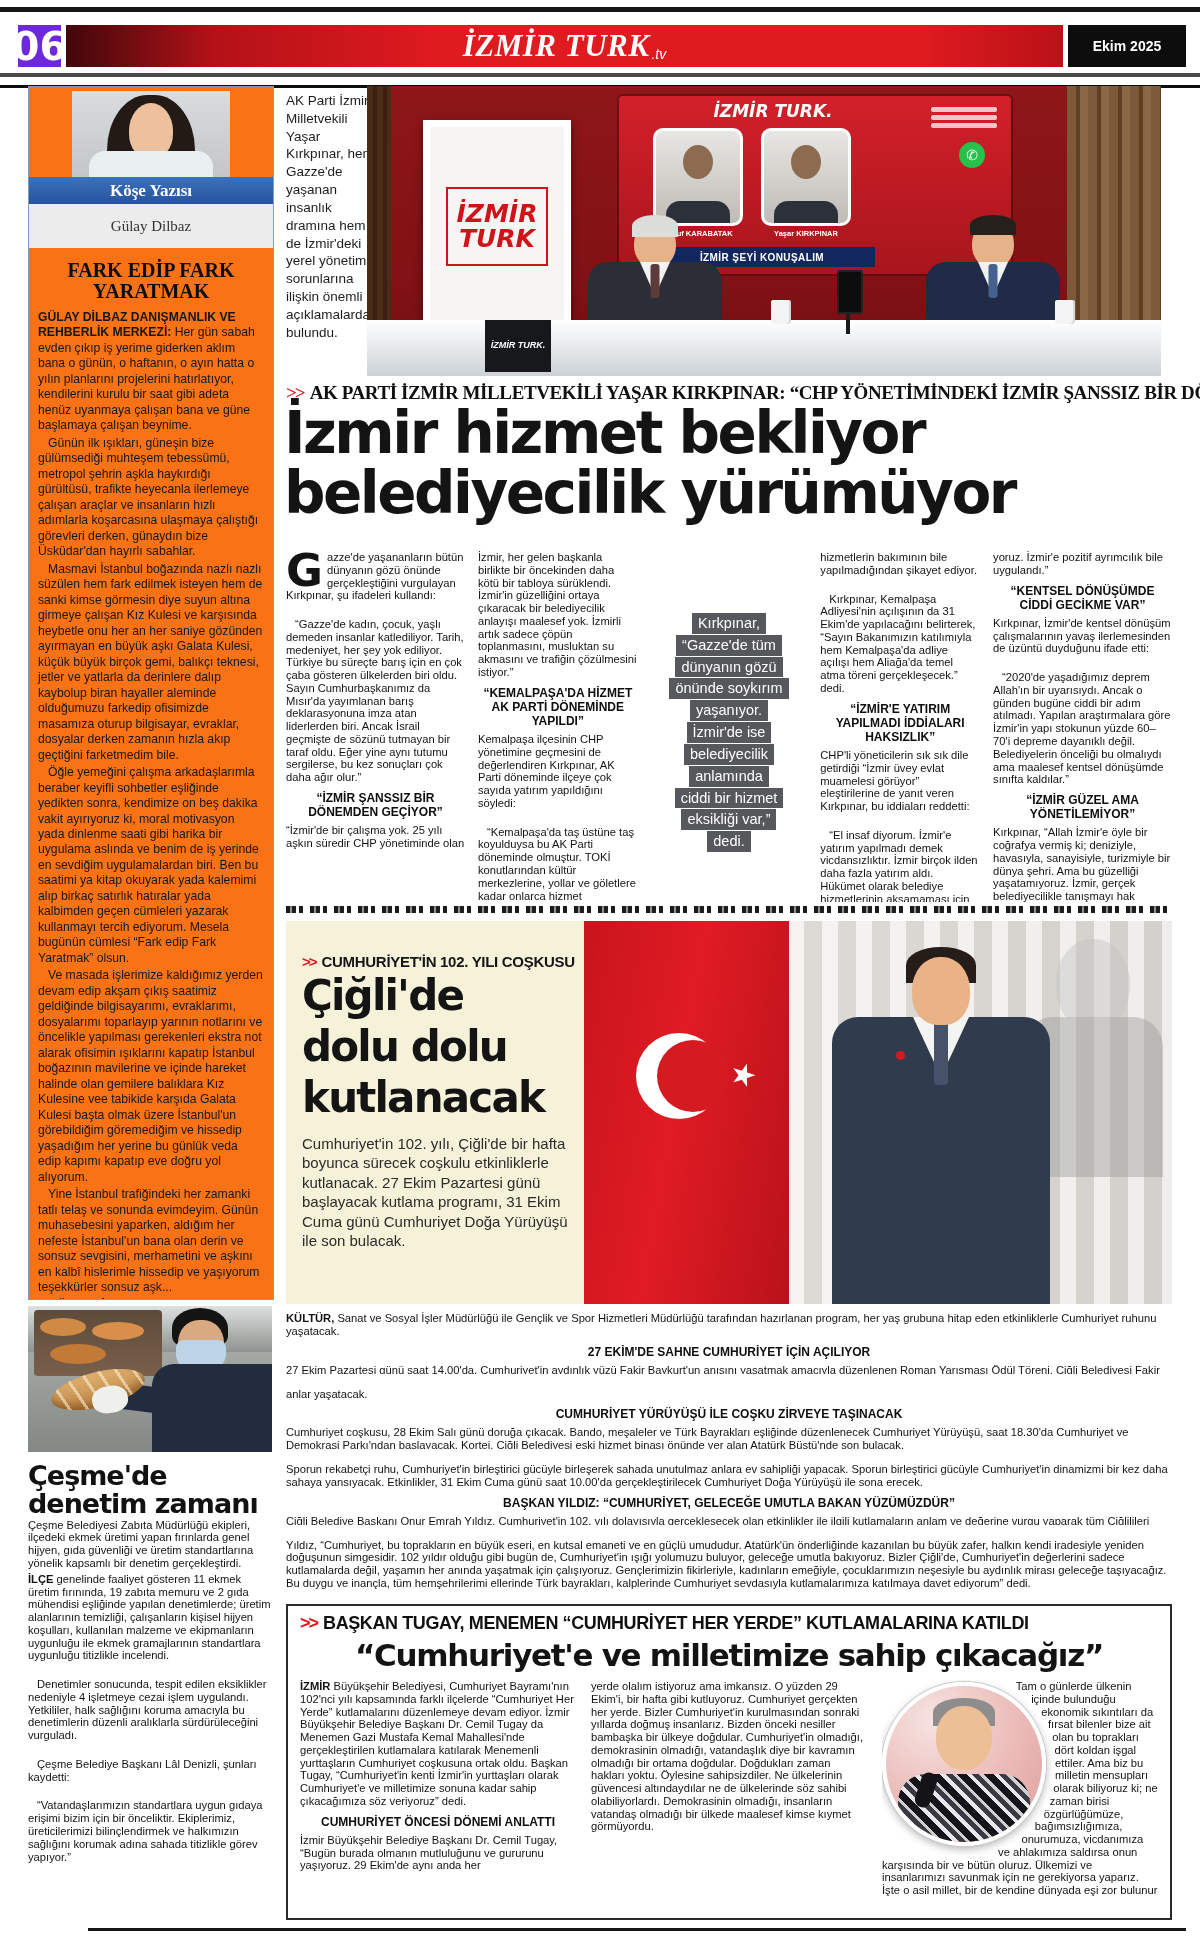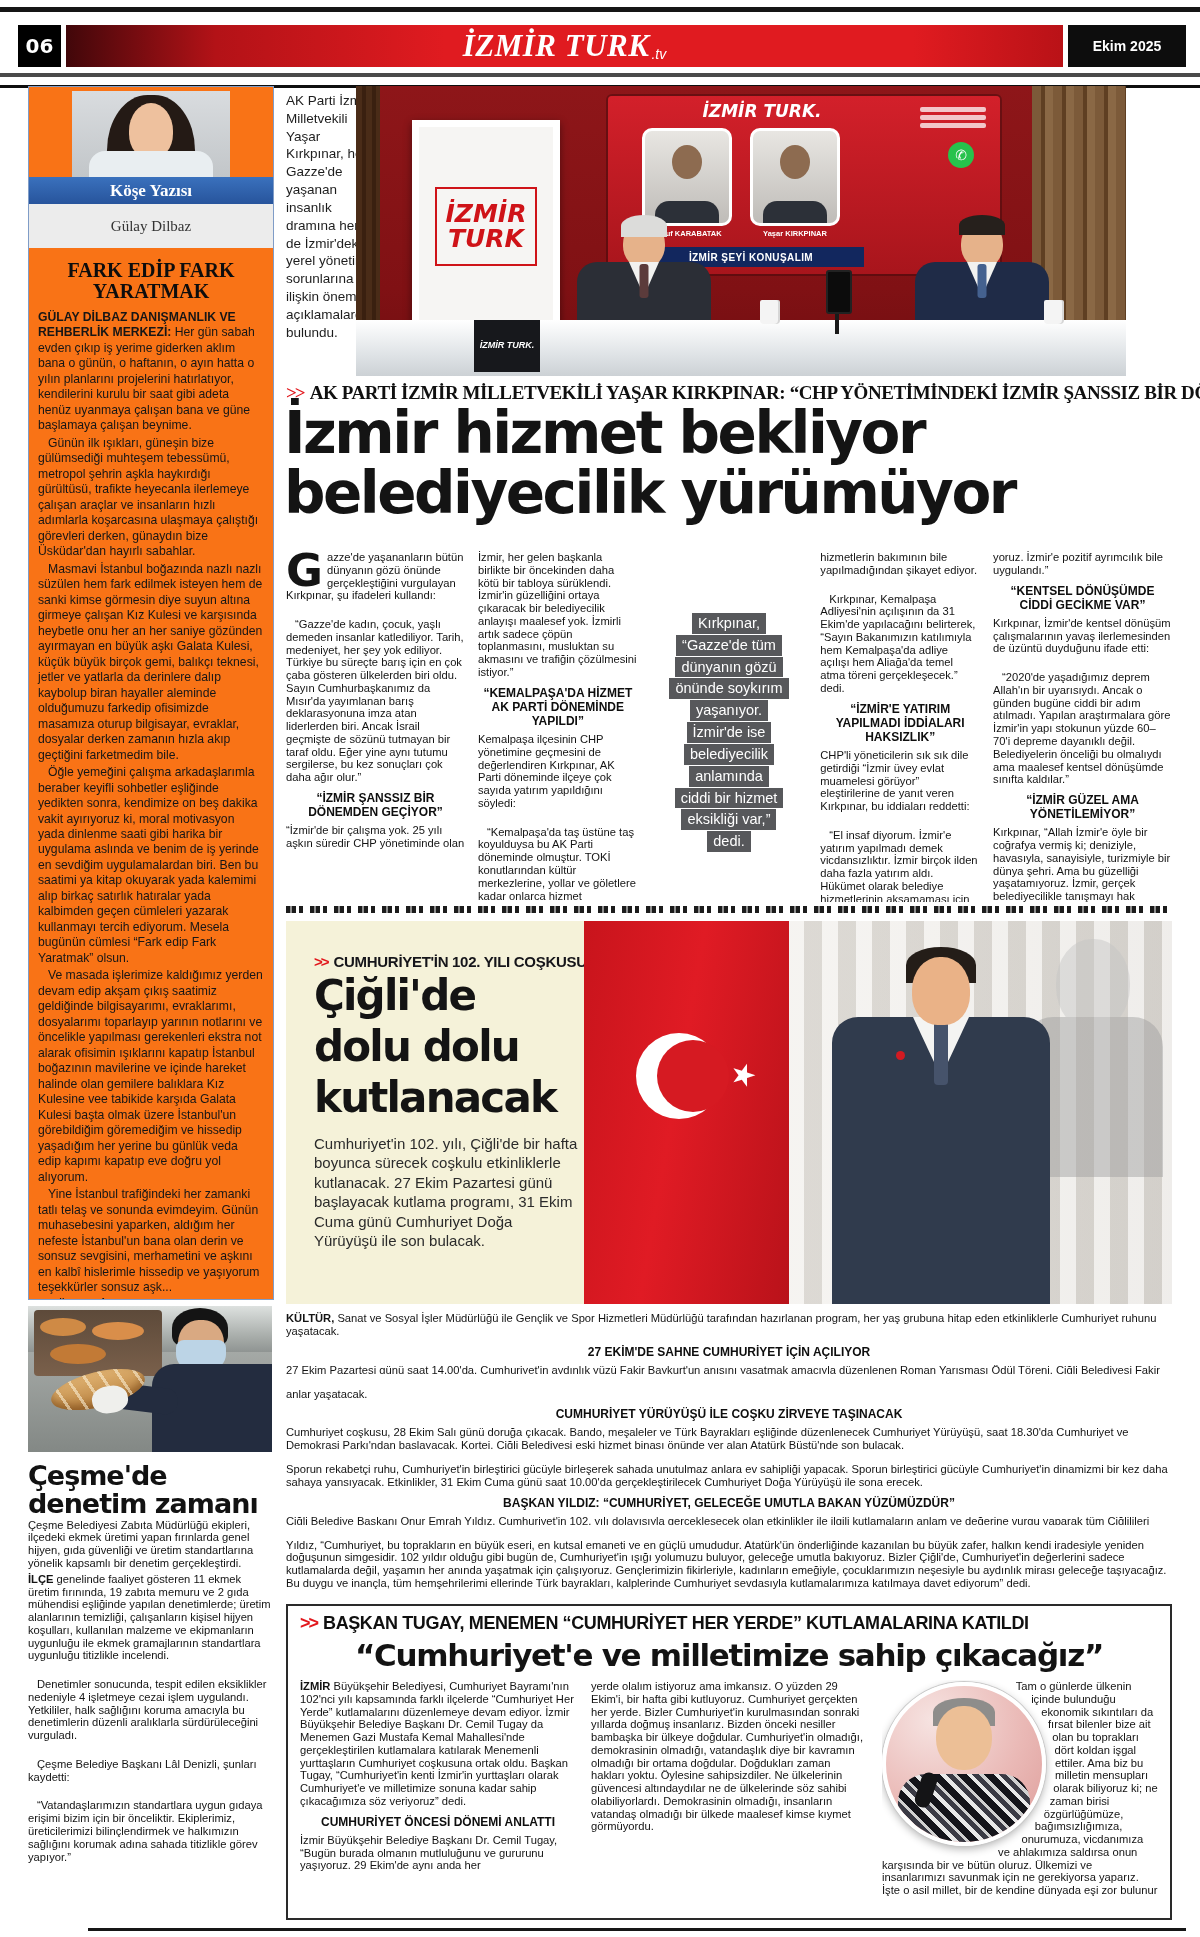--- a/index.html
+++ b/index.html
@@ -1,22 +1,22 @@
 <!DOCTYPE html>
 <html><head>
 <meta charset="utf-8">
 <style>
   html,body{margin:0;padding:0;background:#9a9a9a;}
   .page{position:relative;width:1200px;height:1937px;background:#fff;margin:0 auto;overflow:hidden;
         font-family:"Liberation Sans",sans-serif;color:#111;}
   
   .top-rule{position:absolute;top:7px;left:0;width:100%;height:5px;background:#151515;}
   .header{position:absolute;top:25px;left:18px;right:14px;height:42px;display:flex;gap:5px;}
-  .page-num{width:43px;background:#000000;color:#fff;display:flex;align-items:center;justify-content:center;
-            font-family:"DejaVu Sans",sans-serif;font-weight:bold;font-size:20px;}
+  .page-num{width:43px;background:#6d28d9;color:#fff;display:flex;align-items:center;justify-content:center;
+            font-family:"DejaVu Sans",sans-serif;font-weight:bold;font-size:39px;}
   .masthead{flex:1;display:flex;align-items:center;justify-content:center;color:#fff;
             background:linear-gradient(90deg,#41070a 0%,#b31217 15%,#e01b20 38%,#e01b20 85%,#b91217 100%);}
   .masthead .brand{font-family:Liberation Serif, serif;font-weight:bold;font-style:italic;font-size:31px;letter-spacing:.5px;}
   .masthead .tld{font-size:14px;font-weight:normal;align-self:flex-end;padding-bottom:5px;margin-left:2px;font-style:italic;}
   .date-box{width:118px;background:#0d0d0d;color:#fff;display:flex;align-items:center;justify-content:center;
             font-size:14px;font-weight:bold;}
   .header-rules{position:absolute;top:73px;left:0;right:0;height:8px;border-top:4px solid #4a4a4a;border-bottom:3px solid #0e0e0e;}
   
   .sidebar{position:absolute;left:28px;top:86px;width:244px;height:1212px;border:1px solid #7f9cc7;background:#f97316;overflow:hidden;}
   .author-photo{width:158px;height:86px;margin:4px auto 0;position:relative;overflow:hidden;
@@ -51,22 +51,22 @@
   .bp-bread:after{content:"";position:absolute;inset:0;border-radius:50%;
             background:repeating-linear-gradient(70deg,rgba(255,245,220,.55) 0 3px,transparent 3px 15px);}
   .cesme-headline{margin-top:10px;font-family:"DejaVu Sans",sans-serif;font-weight:bold;font-size:27px;line-height:1.05;
                   letter-spacing:-1px;color:#121212;}
   .cesme-lead{margin:9px 0 7px;font-size:14.4px;line-height:1.34;color:#222;}
   .cesme-body{font-size:11.3px;line-height:1.13;color:#161616;}
   .cesme-body p{margin:0 0 2px;}
   .cesme-body p + p{text-indent:9px;}
   
   .intro-col{position:absolute;left:286px;top:92px;width:92px;font-size:13.5px;line-height:1.32;color:#1d1d1d;}
-  .studio{position:absolute;left:356px;top:86px;width:770px;height:290px;overflow:hidden;
-          background:linear-gradient(180deg,#8e1619 0%,#801114 70%,#6f0e11 100%);}
+  .studio{position:absolute;left:367px;top:86px;width:770px;height:290px;overflow:hidden;
+          background:linear-gradient(180deg,#8e1619 0%,#801114 70%,#6f0e11 100%);padding-left:24px;}
   .wood-r{position:absolute;right:0;top:0;width:94px;height:100%;
           background:repeating-linear-gradient(90deg,#7c5a39 0 9px,#5f3f22 9px 13px,#8a6845 13px 21px);}
   .wood-l{position:absolute;left:0;top:0;width:24px;height:100%;
           background:repeating-linear-gradient(90deg,#4a2c18 0 6px,#3a2010 6px 10px);}
   .board{position:absolute;left:56px;top:34px;width:134px;height:198px;background:#f6f5f3;border:7px solid #fff;
          box-shadow:0 3px 8px rgba(0,0,0,.45);display:flex;align-items:center;justify-content:center;}
   .board-inner{border:2px solid #cf1318;padding:12px 9px;text-align:center;color:#cf1318;
                font-family:"DejaVu Sans",sans-serif;font-weight:bold;font-style:italic;font-size:25px;line-height:1.02;}
   .screen{position:absolute;left:252px;top:10px;width:392px;height:178px;border-radius:4px;
           background:linear-gradient(180deg,#d3202a,#a8151c);box-shadow:0 0 0 2px rgba(0,0,0,.25);}
@@ -114,21 +114,21 @@
   .news p + p{text-indent:9px;margin-top:16px;}
   .news .subhead{font-weight:bold;text-align:center;font-size:12px;line-height:1.18;margin:7px 3px 5px;color:#0e0e0e;}
   .dropcap{float:left;font-family:"DejaVu Sans",sans-serif;font-size:45px;line-height:.8;font-weight:bold;margin:2px 4px 0 0;color:#141414;}
   .pq{flex:.98;padding-top:62px;}
   .pq-line{display:flex;justify-content:center;margin-bottom:1px;}
   .pq-line span{background:#57585b;color:#fff;font-size:14.5px;line-height:1.16;padding:2px 6px;white-space:nowrap;}
   .divider{position:absolute;left:286px;top:906px;width:886px;height:7px;
            background:repeating-linear-gradient(90deg,#1c1c1c 0 4px,#8f8f8f 4px 6px,#1c1c1c 6px 10px,transparent 10px 13px,#1c1c1c 13px 17px,transparent 17px 24px);}
   
   .cigli{position:absolute;left:286px;top:921px;width:886px;height:383px;background:#f5f2d9;display:flex;}
-  .cigli-info{width:298px;box-sizing:border-box;padding:32px 6px 0 28px;}
+  .cigli-info{width:298px;box-sizing:border-box;padding:32px 6px 0 16px;}
   .cigli-kicker{font-weight:bold;font-size:15px;letter-spacing:-.3px;color:#15151a;white-space:nowrap;}
   .cigli-headline{font-family:"DejaVu Sans",sans-serif;font-weight:bold;font-size:42px;line-height:1.22;letter-spacing:-1.8px;color:#141414;}
   .cigli-intro{margin-top:10px;font-size:15px;line-height:1.3;color:#2b2b2b;}
   .flag-photo{flex:1;position:relative;overflow:hidden;background:linear-gradient(90deg,#efece7 0,#e7e3dd 55%,#dcd8d2 100%);}
   .curtain{position:absolute;inset:0;background:repeating-linear-gradient(90deg,rgba(255,255,255,.55) 0 16px,rgba(190,188,184,.3) 16px 34px);}
   .flag{position:absolute;left:0;top:0;width:205px;height:100%;background:linear-gradient(100deg,#c8141c,#e01b24 45%,#b9121a);}
   .crescent{position:absolute;left:52px;top:112px;width:86px;height:86px;border-radius:50%;background:#fff;}
   .crescent:after{content:"";position:absolute;left:21px;top:7px;width:72px;height:72px;border-radius:50%;background:#d61a22;}
   .star{position:absolute;left:146px;top:136px;color:#fff;font-size:30px;transform:rotate(18deg);}
   .atat{position:absolute;right:4px;top:10px;width:150px;height:92%;opacity:.45;}

